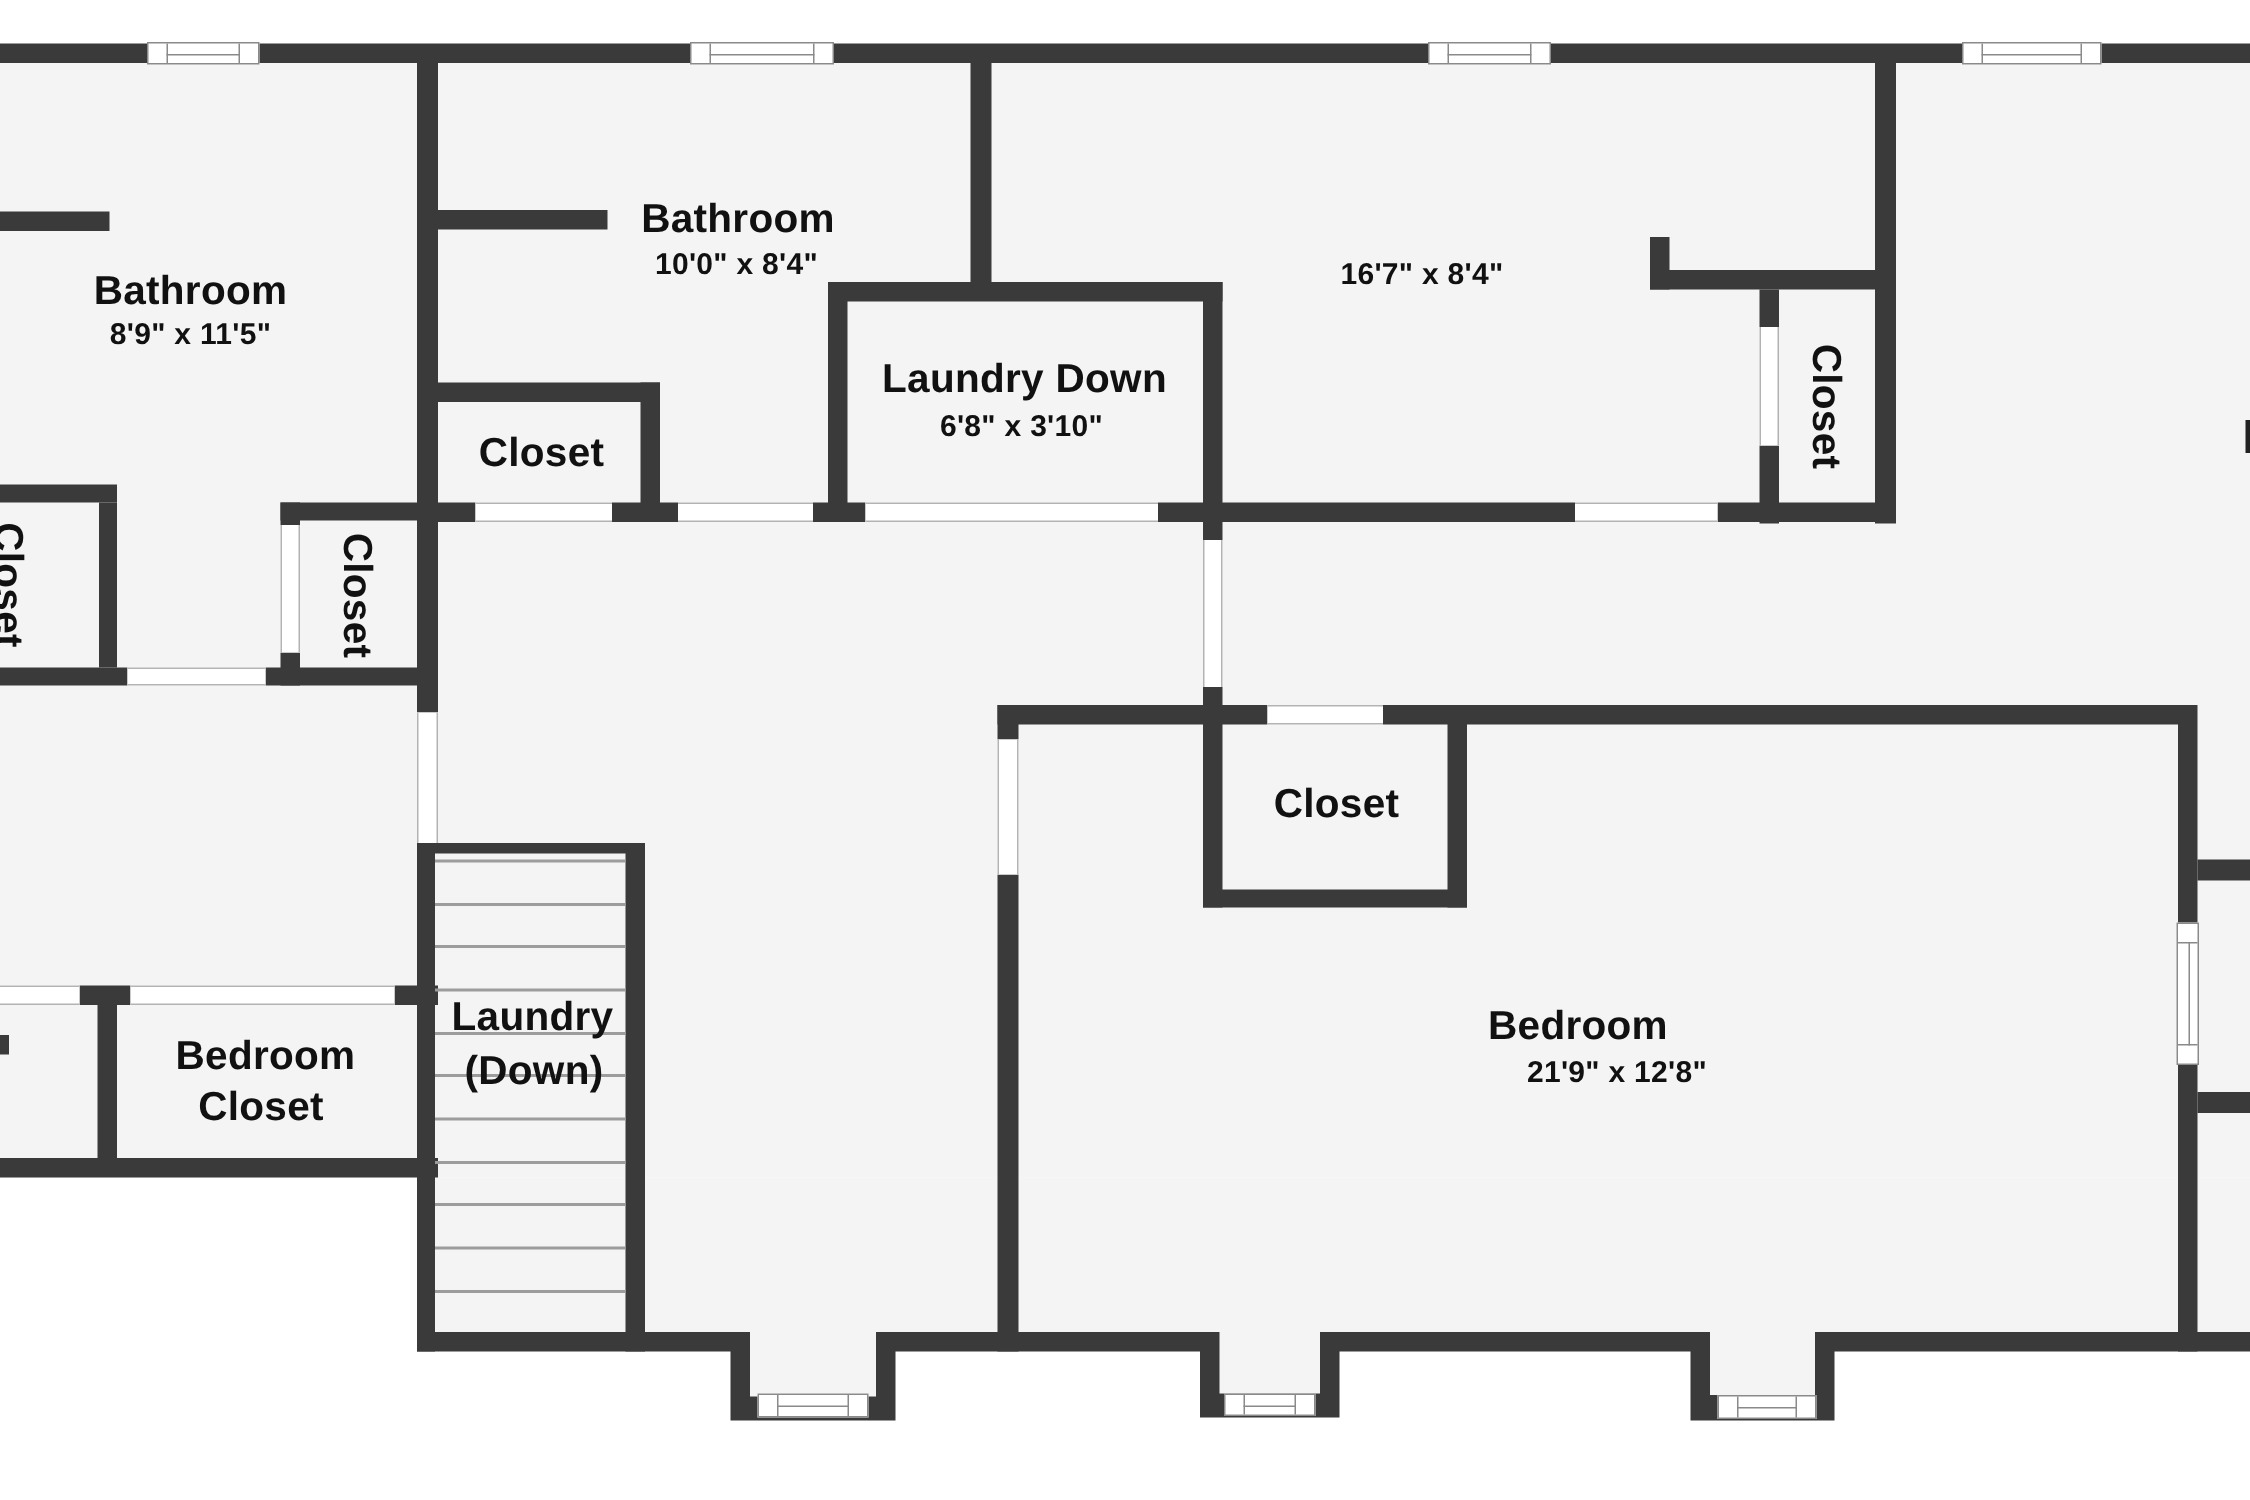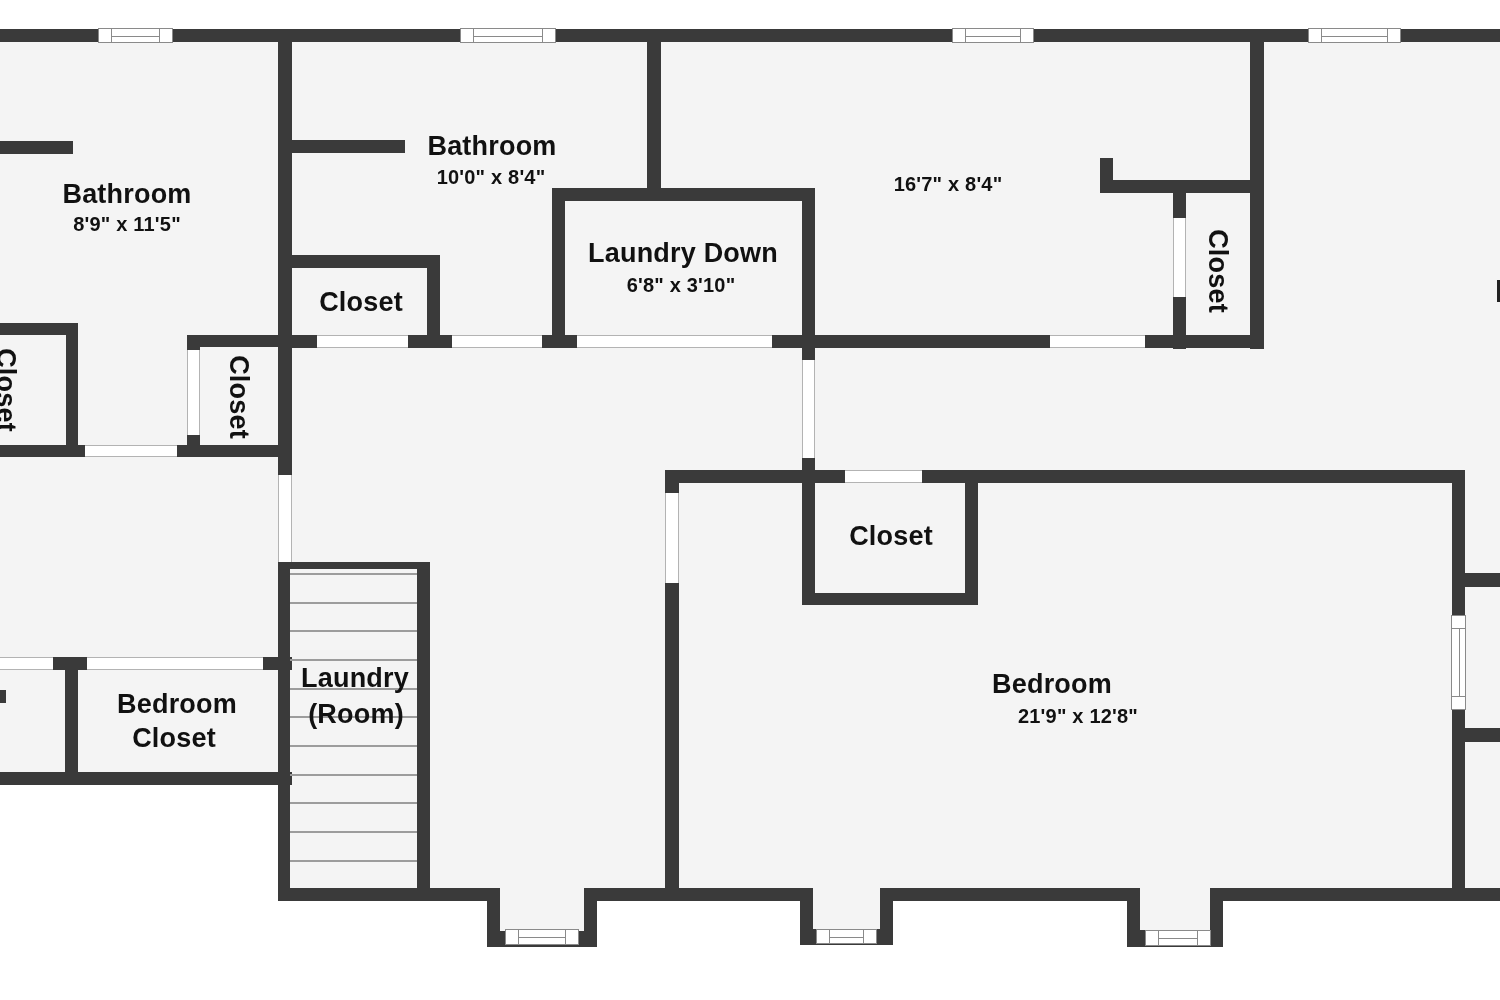--- a/index.html
+++ b/index.html
@@ -171,21 +171,21 @@
   <div class="lbl" style="left:683px;top:253px;">Laundry Down</div>
   <div class="lbl dim" style="left:681px;top:285px;">6'8" x 3'10"</div>
 
   <div class="lbl" style="left:361px;top:302px;">Closet</div>
   <div class="lbl vlbl" style="left:5px;top:390px;">Closet</div>
   <div class="lbl vlbl" style="left:238px;top:397px;">Closet</div>
   <div class="lbl vlbl" style="left:1217px;top:271px;">Closet</div>
   <div class="lbl" style="left:891px;top:536px;">Closet</div>
 
   <div class="lbl" style="left:355px;top:678px;">Laundry</div>
-  <div class="lbl" style="left:356px;top:714px;">(Room)</div>
+  <div class="lbl" style="left:356px;top:714px;">(Down)</div>
 
   <div class="lbl" style="left:177px;top:704px;">Bedroom</div>
   <div class="lbl" style="left:174px;top:738px;">Closet</div>
 
   <div class="lbl" style="left:1052px;top:684px;">Bedroom</div>
   <div class="lbl dim" style="left:1078px;top:716px;">21'9" x 12'8"</div>
 
 
 </div>
 

